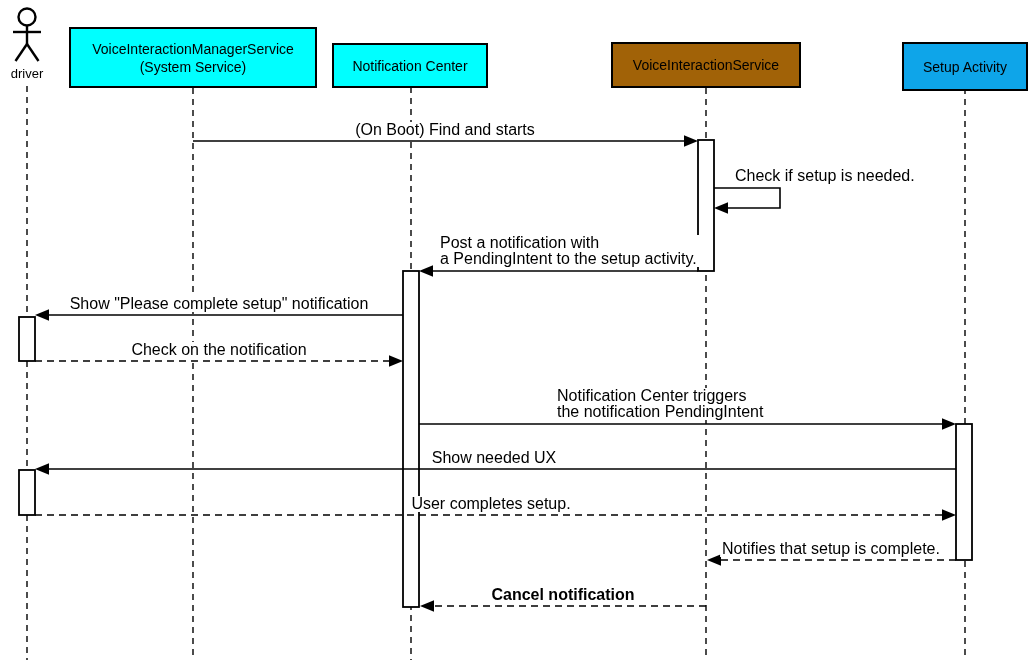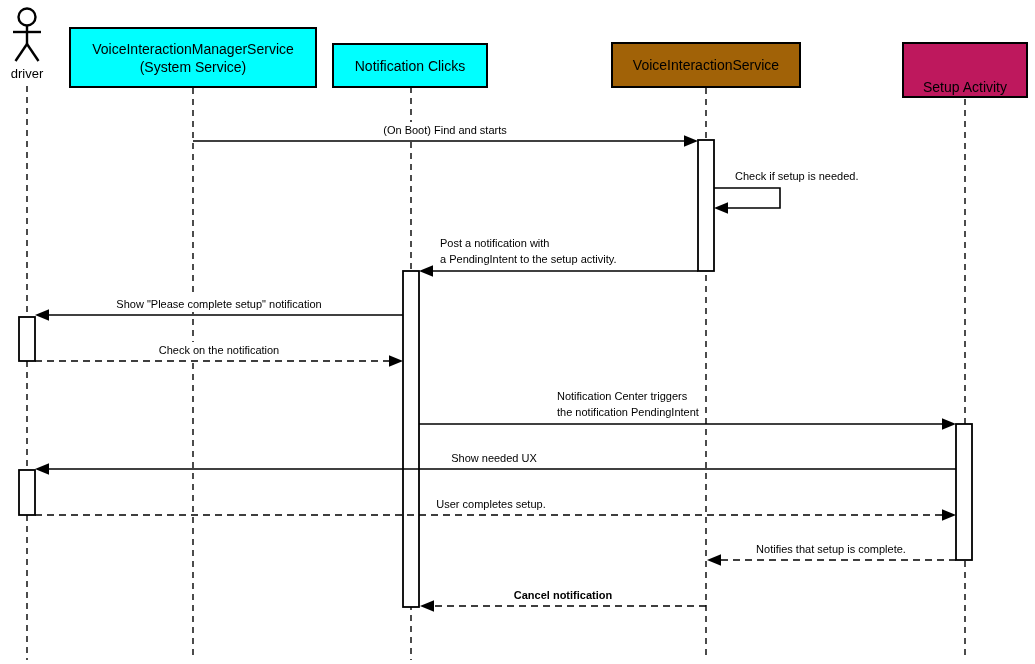--- a/index.html
+++ b/index.html
@@ -3,21 +3,21 @@
 <meta charset="utf-8">
 <style>
   html,body{margin:0;padding:0;background:#ffffff;}
   body{font-family:"Liberation Sans","DejaVu Sans",sans-serif;color:#000;}
   #canvas{position:relative;width:1035px;height:664px;background:#fff;overflow:hidden;}
   #diagram-svg{position:absolute;left:0;top:0;}
   .pbox{position:absolute;border:2px solid #000;display:flex;flex-direction:column;
         align-items:center;justify-content:center;text-align:center;
         font-size:14px;line-height:18px;box-sizing:border-box;}
   .actor-label{position:absolute;font-size:13px;text-align:center;}
-  .msg-label{position:absolute;font-size:11px;line-height:16px;background:#fff;
+  .msg-label{position:absolute;font-size:16px;line-height:16px;background:#fff;
              padding:0 2px;white-space:nowrap;}
   .msg-label.centered{transform:translateX(-50%);}
   .msg-label .ln{display:block;}
 </style>
 </head>
 <body>
 
 <div id="canvas">
 
   <svg id="diagram-svg" width="1035" height="664" viewBox="0 0 1035 664">
@@ -92,28 +92,28 @@
       <polygon points="420,606 434,600.2 434,611.8" fill="#000"></polygon>
     </g>
   </svg>
 
   <div class="pbox" style="left: 69px; top: 27px; width: 248px; height: 61px; background-color: rgb(0, 255, 255);">
     <span class="ln">VoiceInteractionManagerService</span>
     <span class="ln">(System Service)</span>
   </div>
 
   <div class="pbox" style="left: 332px; top: 43px; width: 156px; height: 45px; background-color: rgb(0, 255, 255);">
-    <span>Notification Clicks</span>
+    <span>Notification Center</span>
   </div>
 
   <div class="pbox" style="left: 611px; top: 42px; width: 190px; height: 46px; background-color: #a16207;">
     <span>VoiceInteractionService</span>
   </div>
 
-  <div class="pbox" style="left: 902px; top: 42px; width: 126px; height: 56px; background-color: #be185d; justify-content: flex-end;">
+  <div class="pbox" style="left: 902px; top: 42px; width: 126px; height: 49px; background-color: #0ea5e9;">
     <span>Setup Activity</span>
   </div>
 
   <div class="actor-label" style="left:2px;top:66px;width:50px;">driver</div>
 
   <div class="msg-label centered" style="left:445px;top:122px;">(On Boot) Find and starts</div>
 
   <div class="msg-label" style="left:733px;top:168px;">Check if setup is needed.</div>
 
   <div class="msg-label" style="left:438px;top:235px;">

